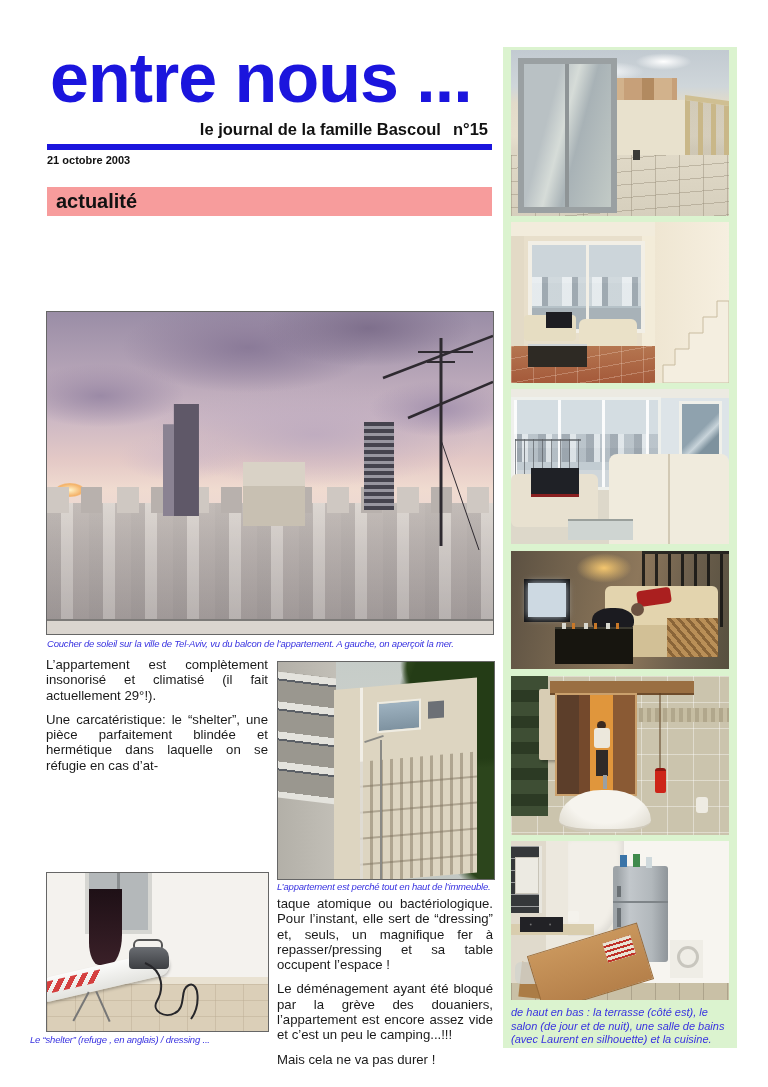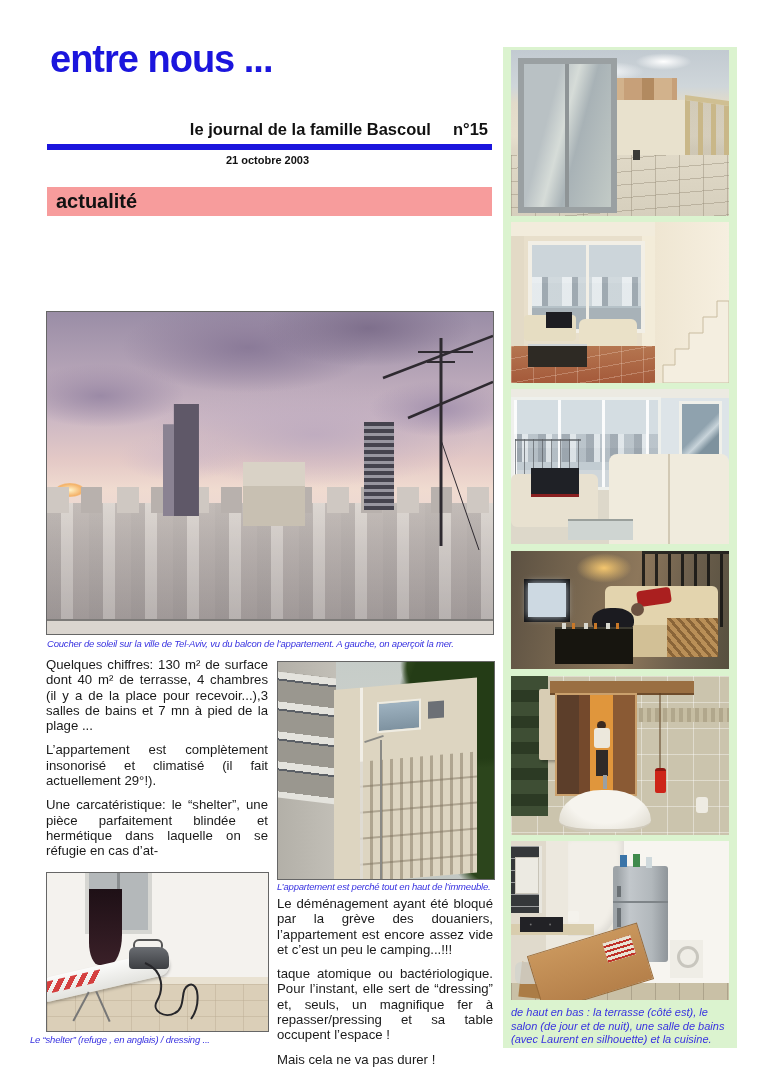--- a/index.html
+++ b/index.html
@@ -1,26 +1,26 @@
 <!DOCTYPE html>
 <html><head>
 <meta charset="utf-8">
 <style>
   html,body{margin:0;padding:0;background:#fff;}
   .page{position:relative;width:768px;height:1087px;background:#ffffff;overflow:hidden;
         font-family:"Liberation Sans",sans-serif;color:#191919;}
 
   
-  .mast-title{position:absolute;left:50px;top:38px;font-size:38px;font-weight:bold;
+  .mast-title{position:absolute;left:50px;top:38px;font-size:70px;font-weight:bold;
               letter-spacing:-1px;color:#1b15dd;}
   .sub-row{position:absolute;left:47px;top:120px;width:441px;text-align:right;
            font-size:16.5px;font-weight:bold;color:#111;}
-  .sub-row .issue{margin-left:22px;}
+  .sub-row .issue{margin-left:12px;}
   .rule{position:absolute;left:47px;top:144px;width:445px;height:6px;background:#1b15dd;}
-  .date{position:absolute;left:47px;top:154px;width:441px;text-align:center;
+  .date{position:absolute;left:47px;top:154px;width:441px;text-align:left;
         font-size:11px;font-weight:bold;color:#111;}
   .banner{position:absolute;left:47px;top:187px;width:445px;height:29px;background:#f79c9c;}
   .banner span{display:block;padding-left:9px;line-height:29px;font-size:20px;font-weight:bold;color:#121212;}
   .headline{position:absolute;left:46px;top:219px;width:452px;margin:0;
             font-size:29px;line-height:34px;font-weight:bold;letter-spacing:-0.5px;color:#0d0d0d;}
 
   
   .cap{position:absolute;font-style:italic;color:#3832e0;line-height:12px;
        font-size:9.5px;letter-spacing:-0.2px;}
   #cap-main{left:47px;top:638px;width:450px;}
@@ -304,43 +304,42 @@
         <line x1="85" y1="98" x2="170" y2="62" stroke-width="2.5"></line>
         <line x1="95" y1="32" x2="150" y2="32" stroke-width="2"></line>
         <line x1="118" y1="120" x2="156" y2="230" stroke-width="1"></line>
         <line x1="104" y1="42" x2="132" y2="42" stroke-width="2"></line>
       </g>
     </svg>
   </div>
   <div class="cap" id="cap-main">Coucher de soleil sur la ville de Tel-Aviv, vu du balcon de l’appartement. A gauche, on aperçoit la mer.</div>
 
   <div class="col" id="col1">
-    <p>Quelques chiffres: 130 m² de surface dont 40 m² de terrasse, 4 chambres  (il y a de la place pour recevoir...),3 salles de bains et 7 mn à pied de la plage ...</p>
     <p>L’appartement est complètement insonorisé et climatisé (il fait actuellement 29°!).</p>
     <p>Une carcatéristique: le “shelter”, une pièce parfaitement blindée et hermétique dans laquelle on se réfugie en cas d’at-</p>
   </div>
 
   <div class="lp" id="ph-building">
     <div class="b-left">
       <div class="b-balc"></div>
     </div>
     <div class="b-main">
       <div class="b-floors"></div>
       <div class="b-win1"></div>
       <div class="b-win2"></div>
       <div class="b-edge"></div>
     </div>
     <div class="b-pole"></div>
     <div class="b-arm"></div>
   </div>
   <div class="cap" id="cap-building">L’appartement est perché tout en haut de l’immeuble.</div>
 
   <div class="col" id="col2">
+    <p>taque atomique ou bactériologique. Pour l’instant, elle sert de “dressing” et, seuls, un magnifique fer à repasser/pressing et sa table occupent l’espace !</p>
     <p>Le déménagement ayant été bloqué par la grève des douaniers, l’appartement est encore assez vide et c’est un peu le camping...!!!</p>
-    <p>taque atomique ou bactériologique. Pour l’instant, elle sert de “dressing” et, seuls, un magnifique fer à repasser/pressing et sa table occupent l’espace !</p>
     <p>Mais cela ne va pas durer !</p>
   </div>
 
   <div class="lp" id="ph-shelter">
     <div class="sh-floor"></div>
     <div class="sh-window"></div>
     <div class="sh-garment"></div>
     <div class="sh-board">
       <div class="sh-red"></div>
     </div>

